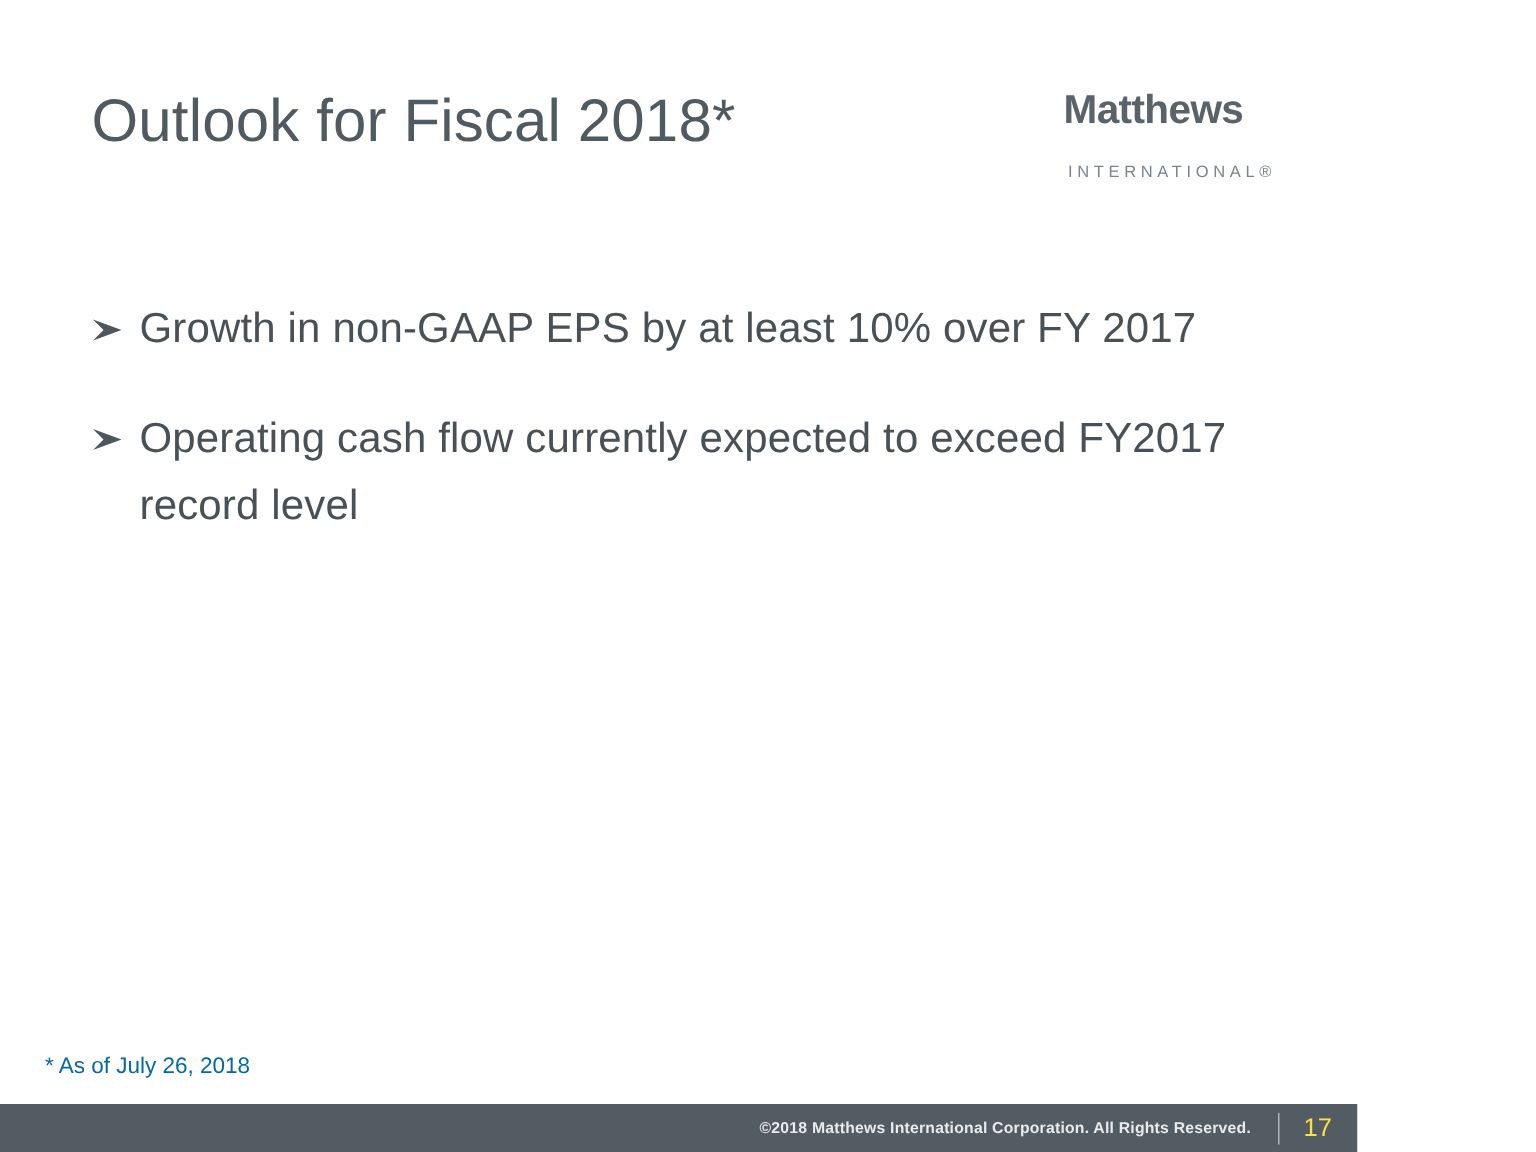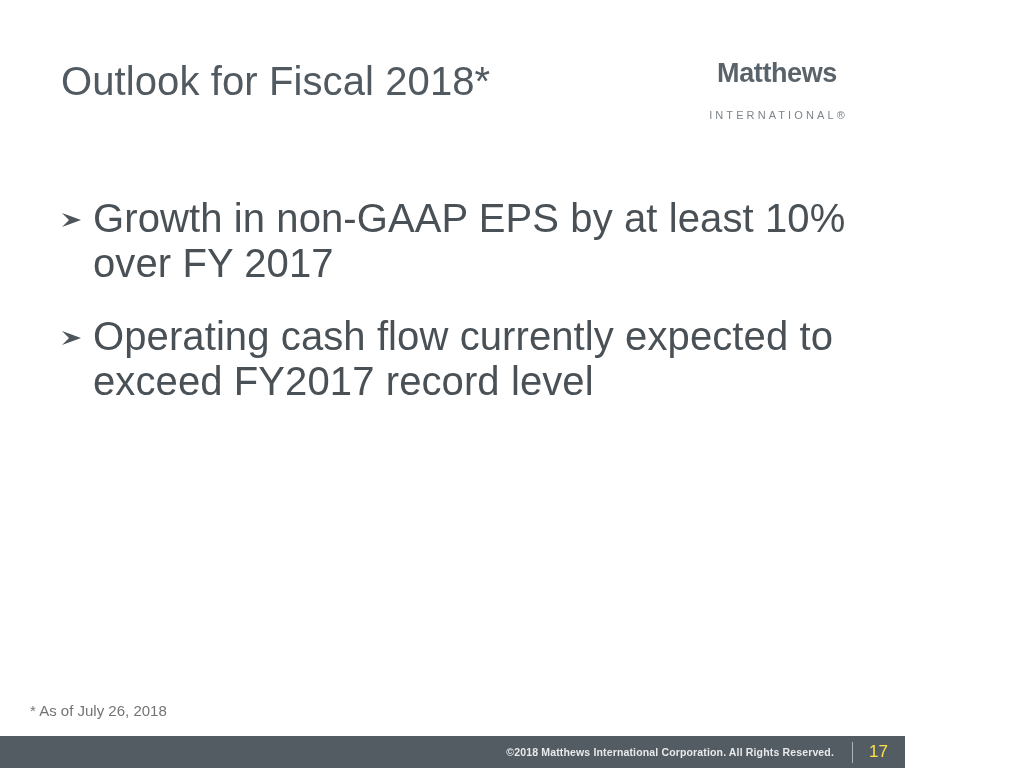--- a/index.html
+++ b/index.html
@@ -30,23 +30,22 @@
     font-weight: 400;
     line-height: 48px;
     color: #515a60;
     letter-spacing: 0.1px;
     white-space: nowrap;
   }
 
   
   .logo {
     position: absolute;
-    right: 48px;
+    right: 36px;
     top: 59px;
-    text-align: center;
     width: 160px;
   }
   .logo-wordmark {
     font-size: 27px;
     font-weight: 700;
     color: #5a636a;
     line-height: 29px;
     letter-spacing: -0.4px;
     display: block;
   }
@@ -80,36 +79,36 @@
     font-size: 27px;
     line-height: 45px;
     padding-top: 1px;
   }
   .bullet-marker svg {
     display: block;
     margin-top: 15px;
   }
   .bullet-text {
     flex: 1 1 auto;
-    font-size: 40px;
+    font-size: 28px;
     line-height: 45px;
     color: #4a5156;
     font-weight: 400;
     letter-spacing: 0.1px;
     max-width: 790px;
   }
 
   
   .footnote {
     position: absolute;
     left: 30px;
     top: 701px;
     font-size: 15px;
     line-height: 20px;
-    color: #737373;
+    color: #0369a1;
     font-weight: 400;
   }
 
   
   .footer-bar {
     position: absolute;
     left: 0;
     right: 0;
     top: 736px;
     height: 32px;

